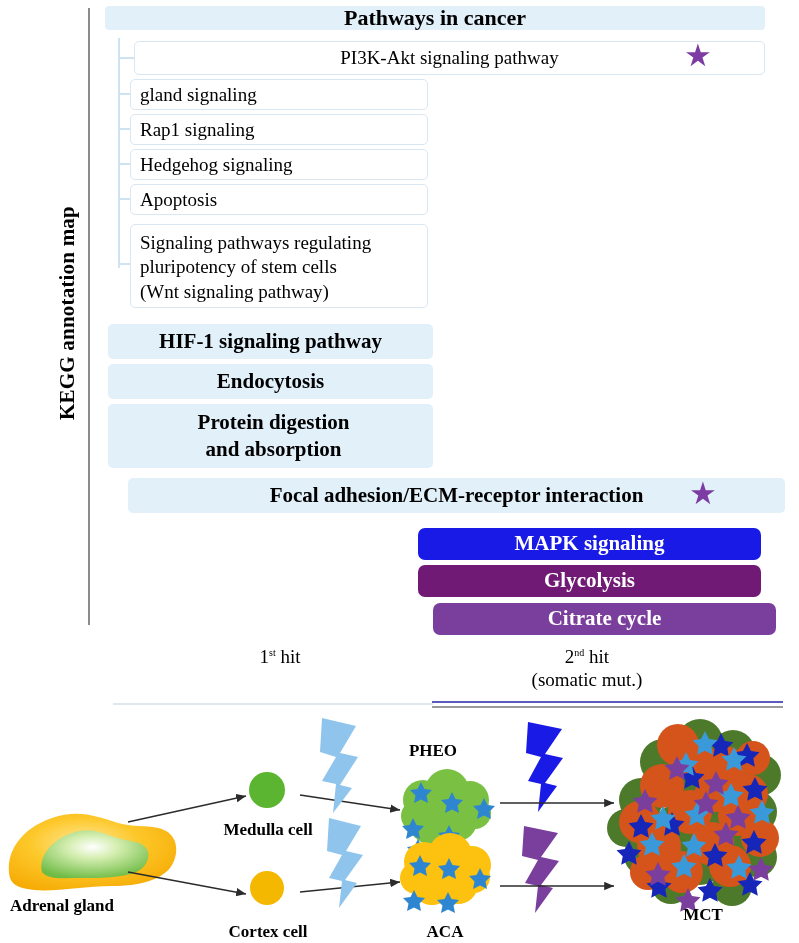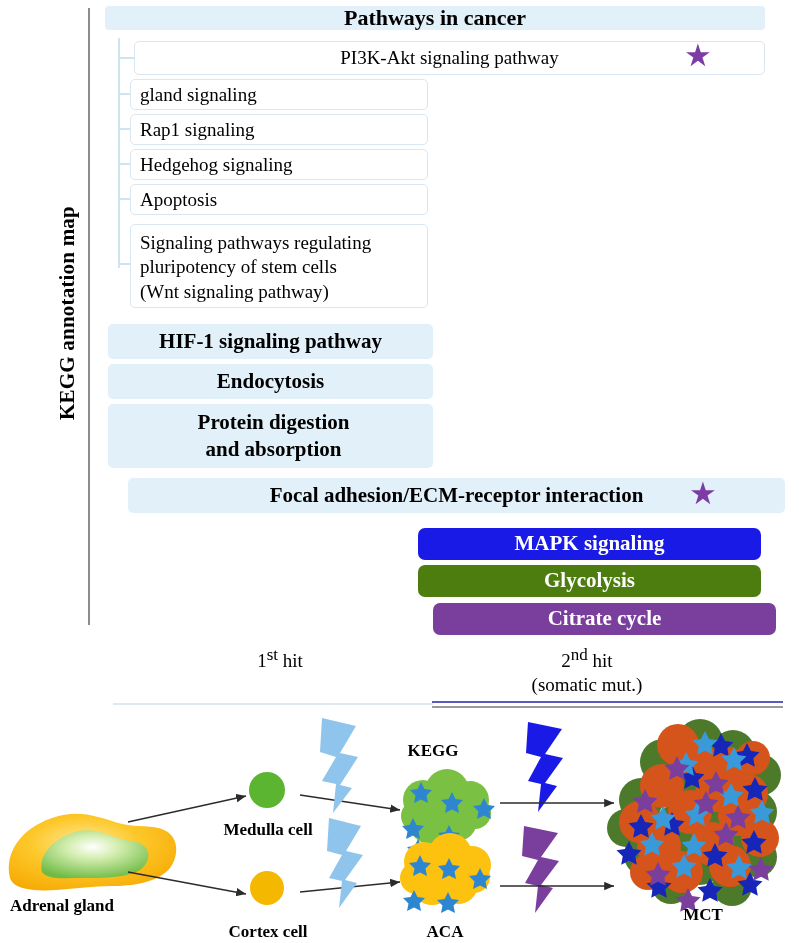--- a/index.html
+++ b/index.html
@@ -100,21 +100,21 @@
   }
 
   
   .hit-label {
     position: absolute;
     text-align: center;
     font-size: 19px;
     color: #000;
     line-height: 1.22;
   }
-  .hit-label sup { font-size: 17px; }
+  .hit-label sup { font-size: 10px; }
 
   .divider {
     position: absolute;
     height: 2px;
   }
   .divider.light { background: #dde8f0; }
   .divider.blue  { background: #5b5bbf; }
   .divider.gray  { background: #9a9a9a; }
 
   
@@ -194,21 +194,21 @@
 
   <div class="pbox shaded" style="left:108px; top:478px; width:657px; height:35px;margin-left:20px;">
     <span class="label">Focal adhesion/ECM-receptor interaction</span>
   </div>
   <div class="star" style="left:688px; top:480px;">★</div>
 
   <div class="pbox solid" style="left:418px; top:528px; width:343px; height:32px; background:#1a1ae6;">
     <span class="label">MAPK signaling</span>
   </div>
 
-  <div class="pbox solid" style="left:418px; top:565px; width:343px; height:32px; background:#4d7c0f;">
+  <div class="pbox solid" style="left:418px; top:565px; width:343px; height:32px; background:#701a75;">
     <span class="label">Glycolysis</span>
   </div>
 
   <div class="pbox solid" style="left:418px; top:603px; width:343px; height:32px; background:#7a3f9d;margin-left:15px;">
     <span class="label">Citrate cycle</span>
   </div>
 
   <div class="hit-label" style="left:180px; top:645px; width:200px;">
     <div>
       <span>1</span><sup>st</sup> hit
@@ -399,17 +399,17 @@
           <path d="M761,857 l4,8 8.5,1.2 -6.2,6 1.5,8.5 -7.8,-4 -7.8,4 1.5,-8.5 -6.2,-6 8.5,-1.2 z"></path>
           <path d="M688,888 l4,8 8.5,1.2 -6.2,6 1.5,8.5 -7.8,-4 -7.8,4 1.5,-8.5 -6.2,-6 8.5,-1.2 z"></path>
           <path d="M706,791 l4,8 8.5,1.2 -6.2,6 1.5,8.5 -7.8,-4 -7.8,4 1.5,-8.5 -6.2,-6 8.5,-1.2 z"></path>
         </g>
       </g>
     </g>
   </svg>
 
   <div class="cellname" style="left:188px; top:820px; width:160px;">Medulla cell</div>
   <div class="cellname" style="left:188px; top:922px; width:160px;">Cortex cell</div>
-  <div class="cellname" style="left:378px; top:741px; width:110px;">KEGG</div>
+  <div class="cellname" style="left:378px; top:741px; width:110px;">PHEO</div>
   <div class="cellname" style="left:390px; top:922px; width:110px;">ACA</div>
   <div class="cellname" style="left:648px; top:905px; width:110px;">MCT</div>
 
 </div>
 
 </body></html>

